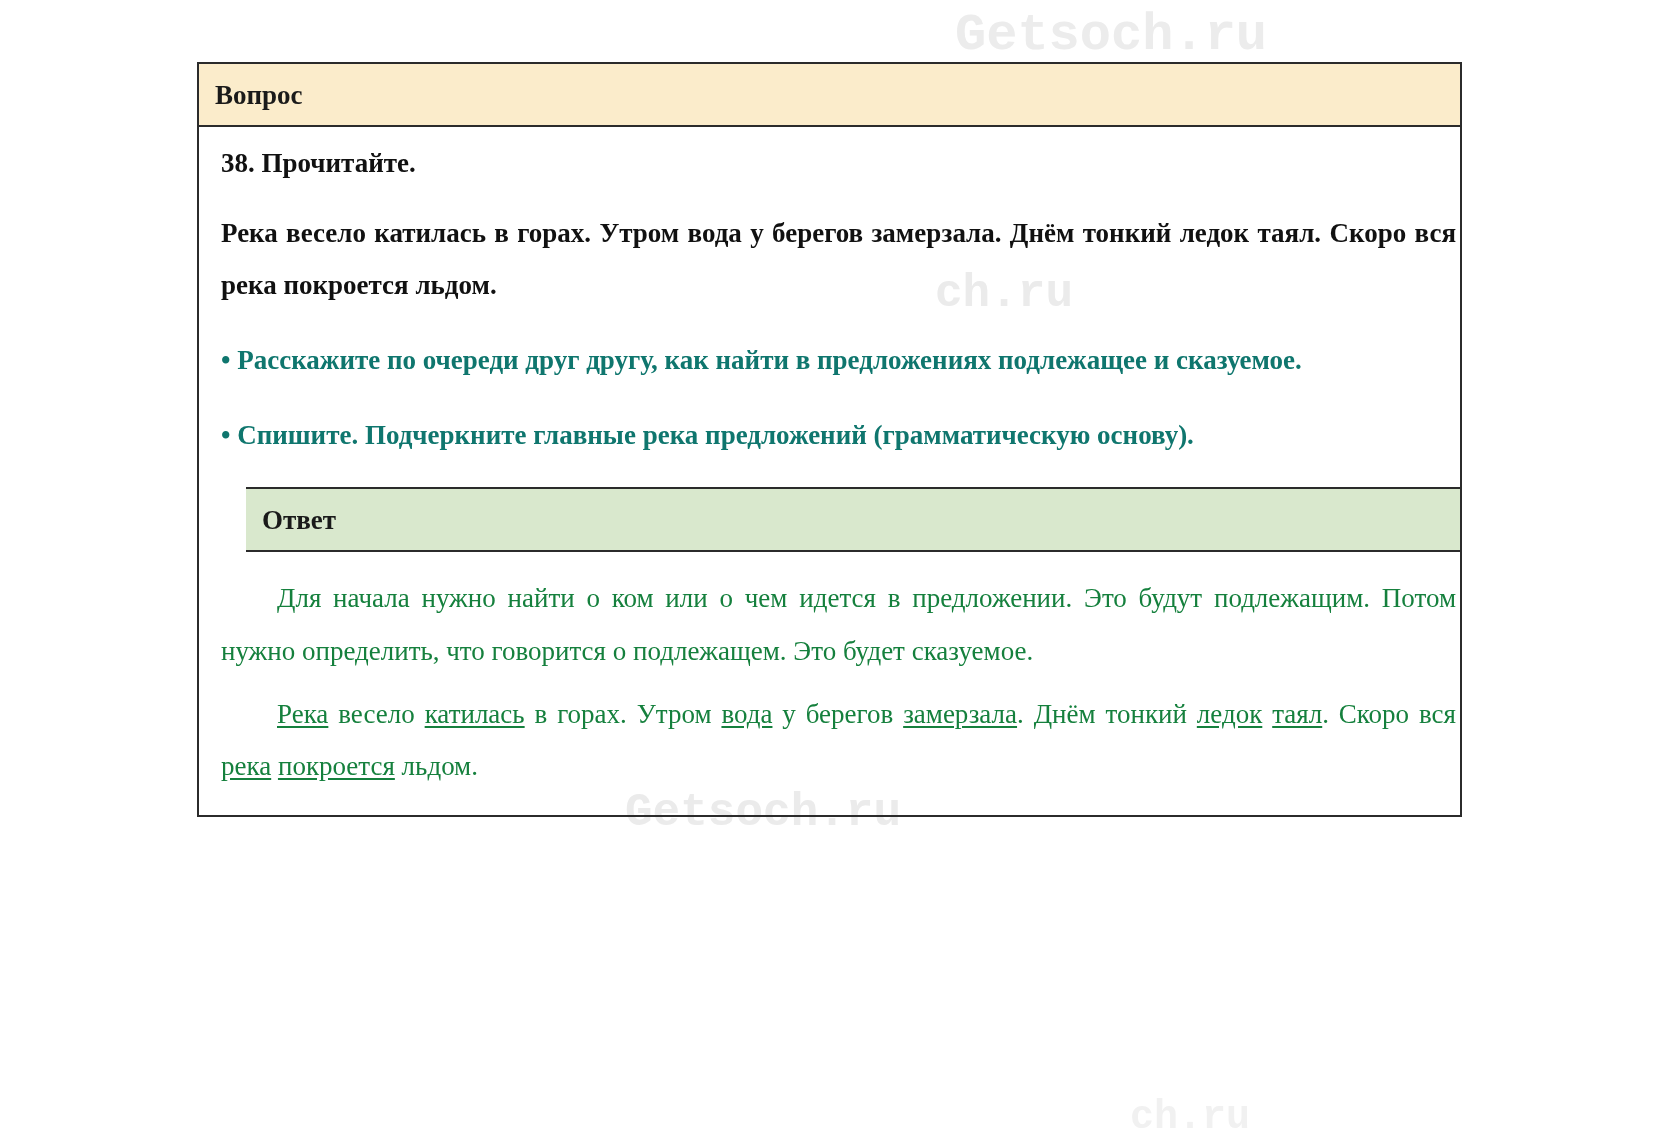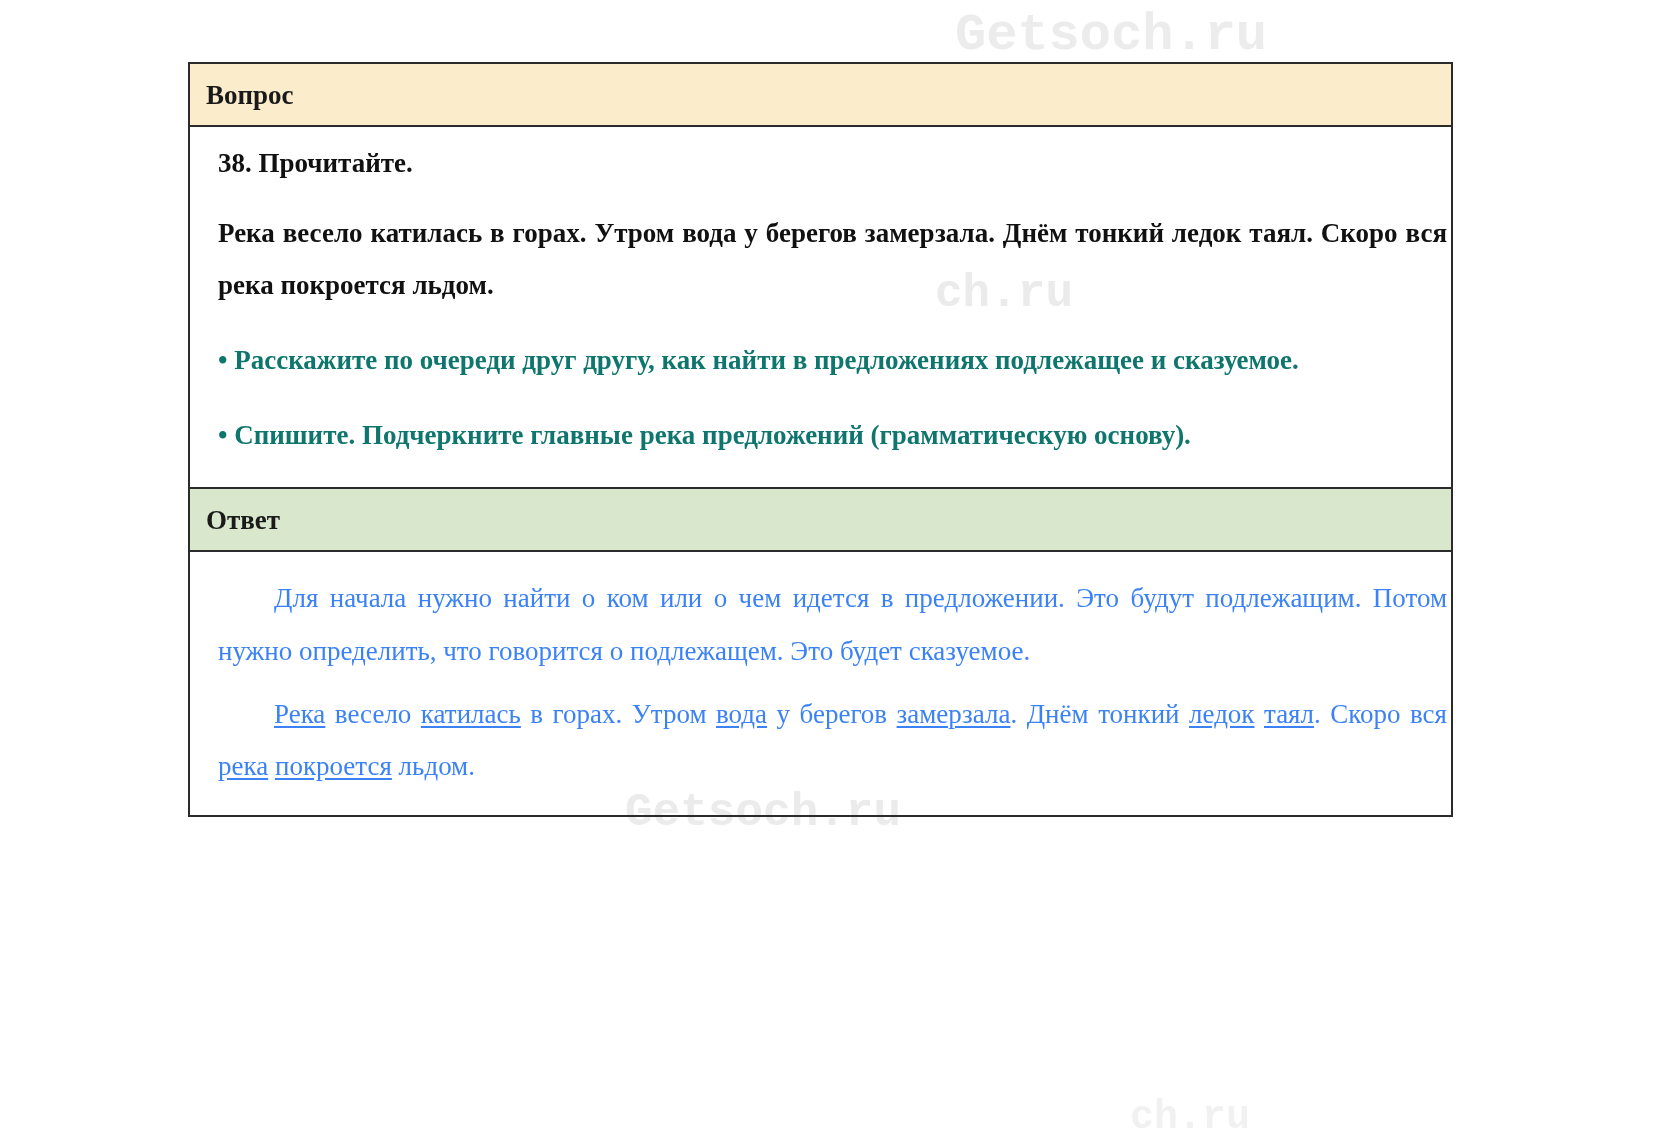--- a/index.html
+++ b/index.html
@@ -28,45 +28,44 @@
   }
   .wm-1 { top: 6px;   left: 955px;  font-size: 52px; color: #ececec; }
   .wm-2 { top: 268px; left: 935px;  font-size: 46px; color: #ebebeb; }
   .wm-3 { top: 500px; left: 780px;  font-size: 46px; color: #ebebeb; }
   .wm-4 { top: 787px; left: 625px;  font-size: 46px; color: #ebebeb; }
   .wm-5 { top: 1095px; left: 1130px; font-size: 40px; color: #f1f1f1; }
 
   
   .card {
     position: absolute;
-    left: 188px;
+    left: 197px;
     top: 62px;
     width: 1265px;
     border: 2px solid #2b2b2b;
     box-sizing: border-box;
     background: transparent;
     z-index: 10;
   }
 
   .band {
     padding: 16px 16px 14px 16px;
     font-weight: bold;
     font-size: 27px;
     color: #1a1a1a;
     border-bottom: 2px solid #2b2b2b;
     box-sizing: border-box;
   }
   .band-question { background: #fbeccb; }
-  .band-answer   { background: #d9e8cd; border-top: 2px solid #2b2b2b; }
+  .band-answer   { background: #d9e8cd; border-top: 2px solid #2b2b2b; margin-left: 47px; }
 
   .section {
     padding: 20px 4px 22px 22px;
     box-sizing: border-box;
     background: transparent;
-    margin-left: 6px;
   }
   .section-question { border-bottom: 0; }
 
   .q-head {
     font-weight: bold;
     font-size: 27px;
     line-height: 1.25;
     margin: 0 0 26px 0;
     color: #111;
   }
@@ -85,21 +84,21 @@
     margin: 0 0 22px 0;
     color: #0f766e;
     text-align: justify;
   }
   .q-bullet:last-child { margin-bottom: 4px; }
 
   .a-para {
     font-size: 27px;
     line-height: 1.95;
     margin: 0 0 10px 0;
-    color: #3b82f6;
+    color: #15803d;
     text-align: justify;
     text-indent: 56px;
   }
   .a-para-last {
     margin-bottom: 0;
   }
   .u { text-decoration: underline; text-underline-offset: 3px; }
 </style>
 </head>
 <body>

